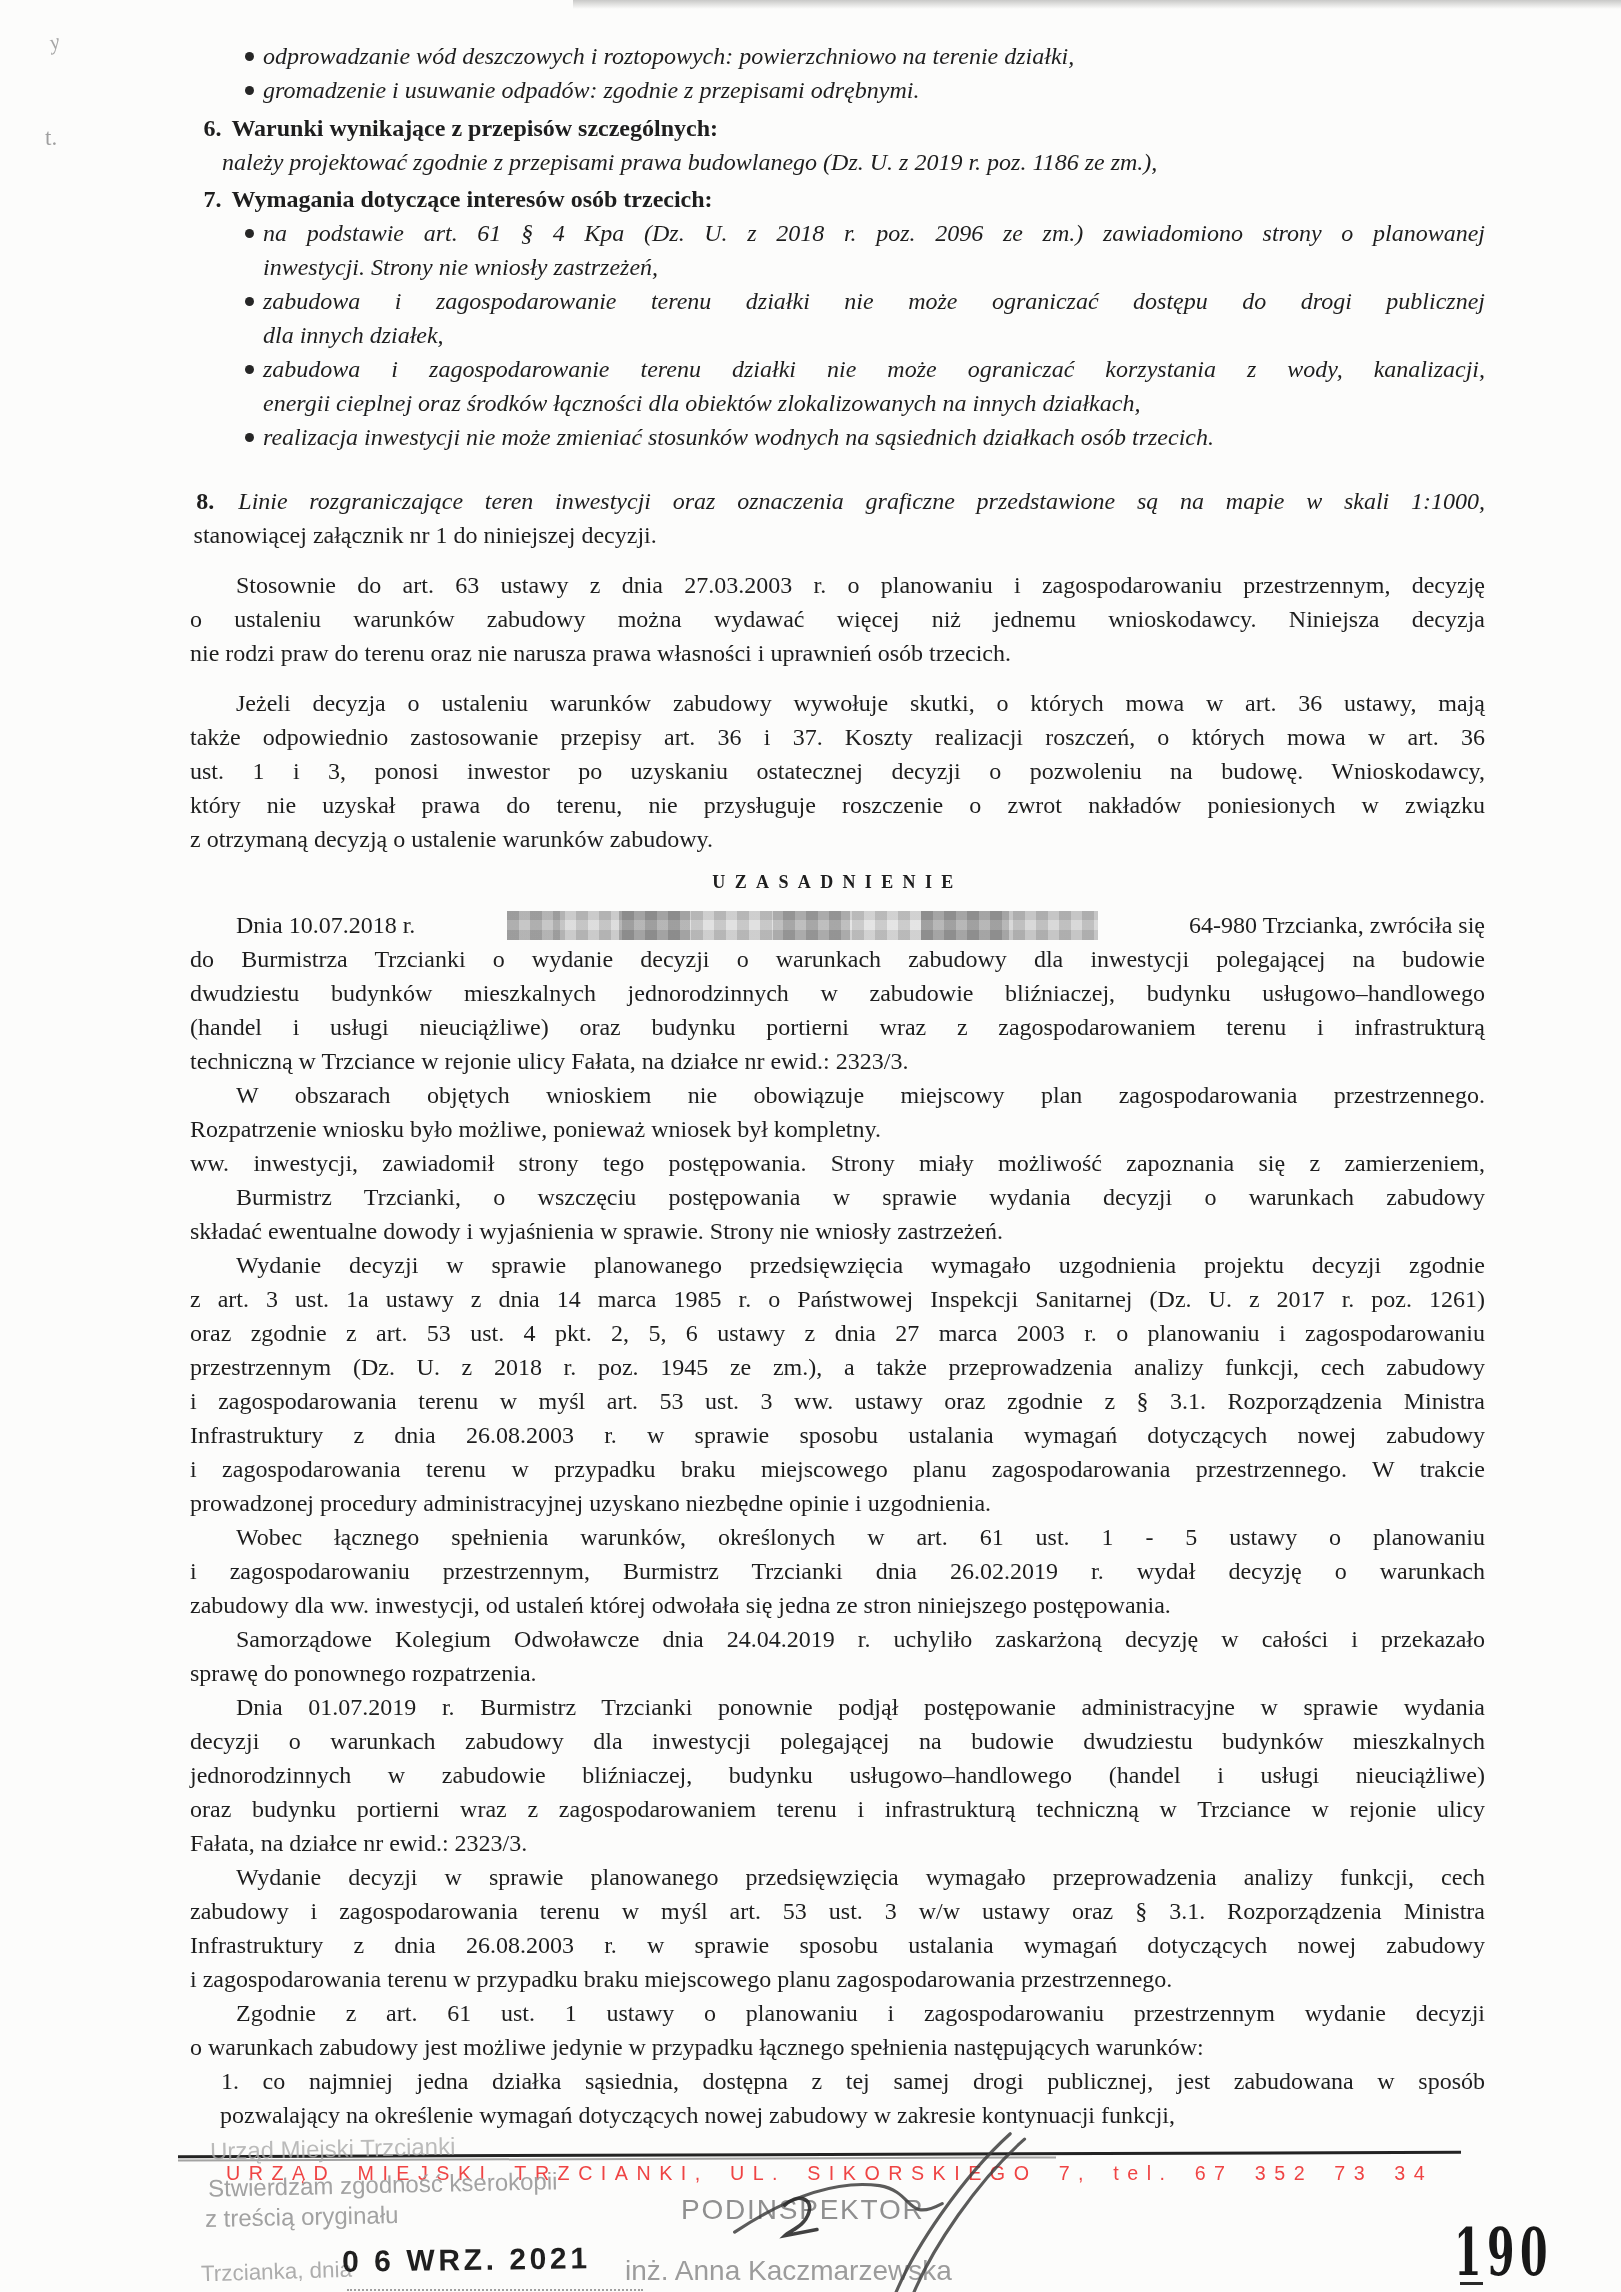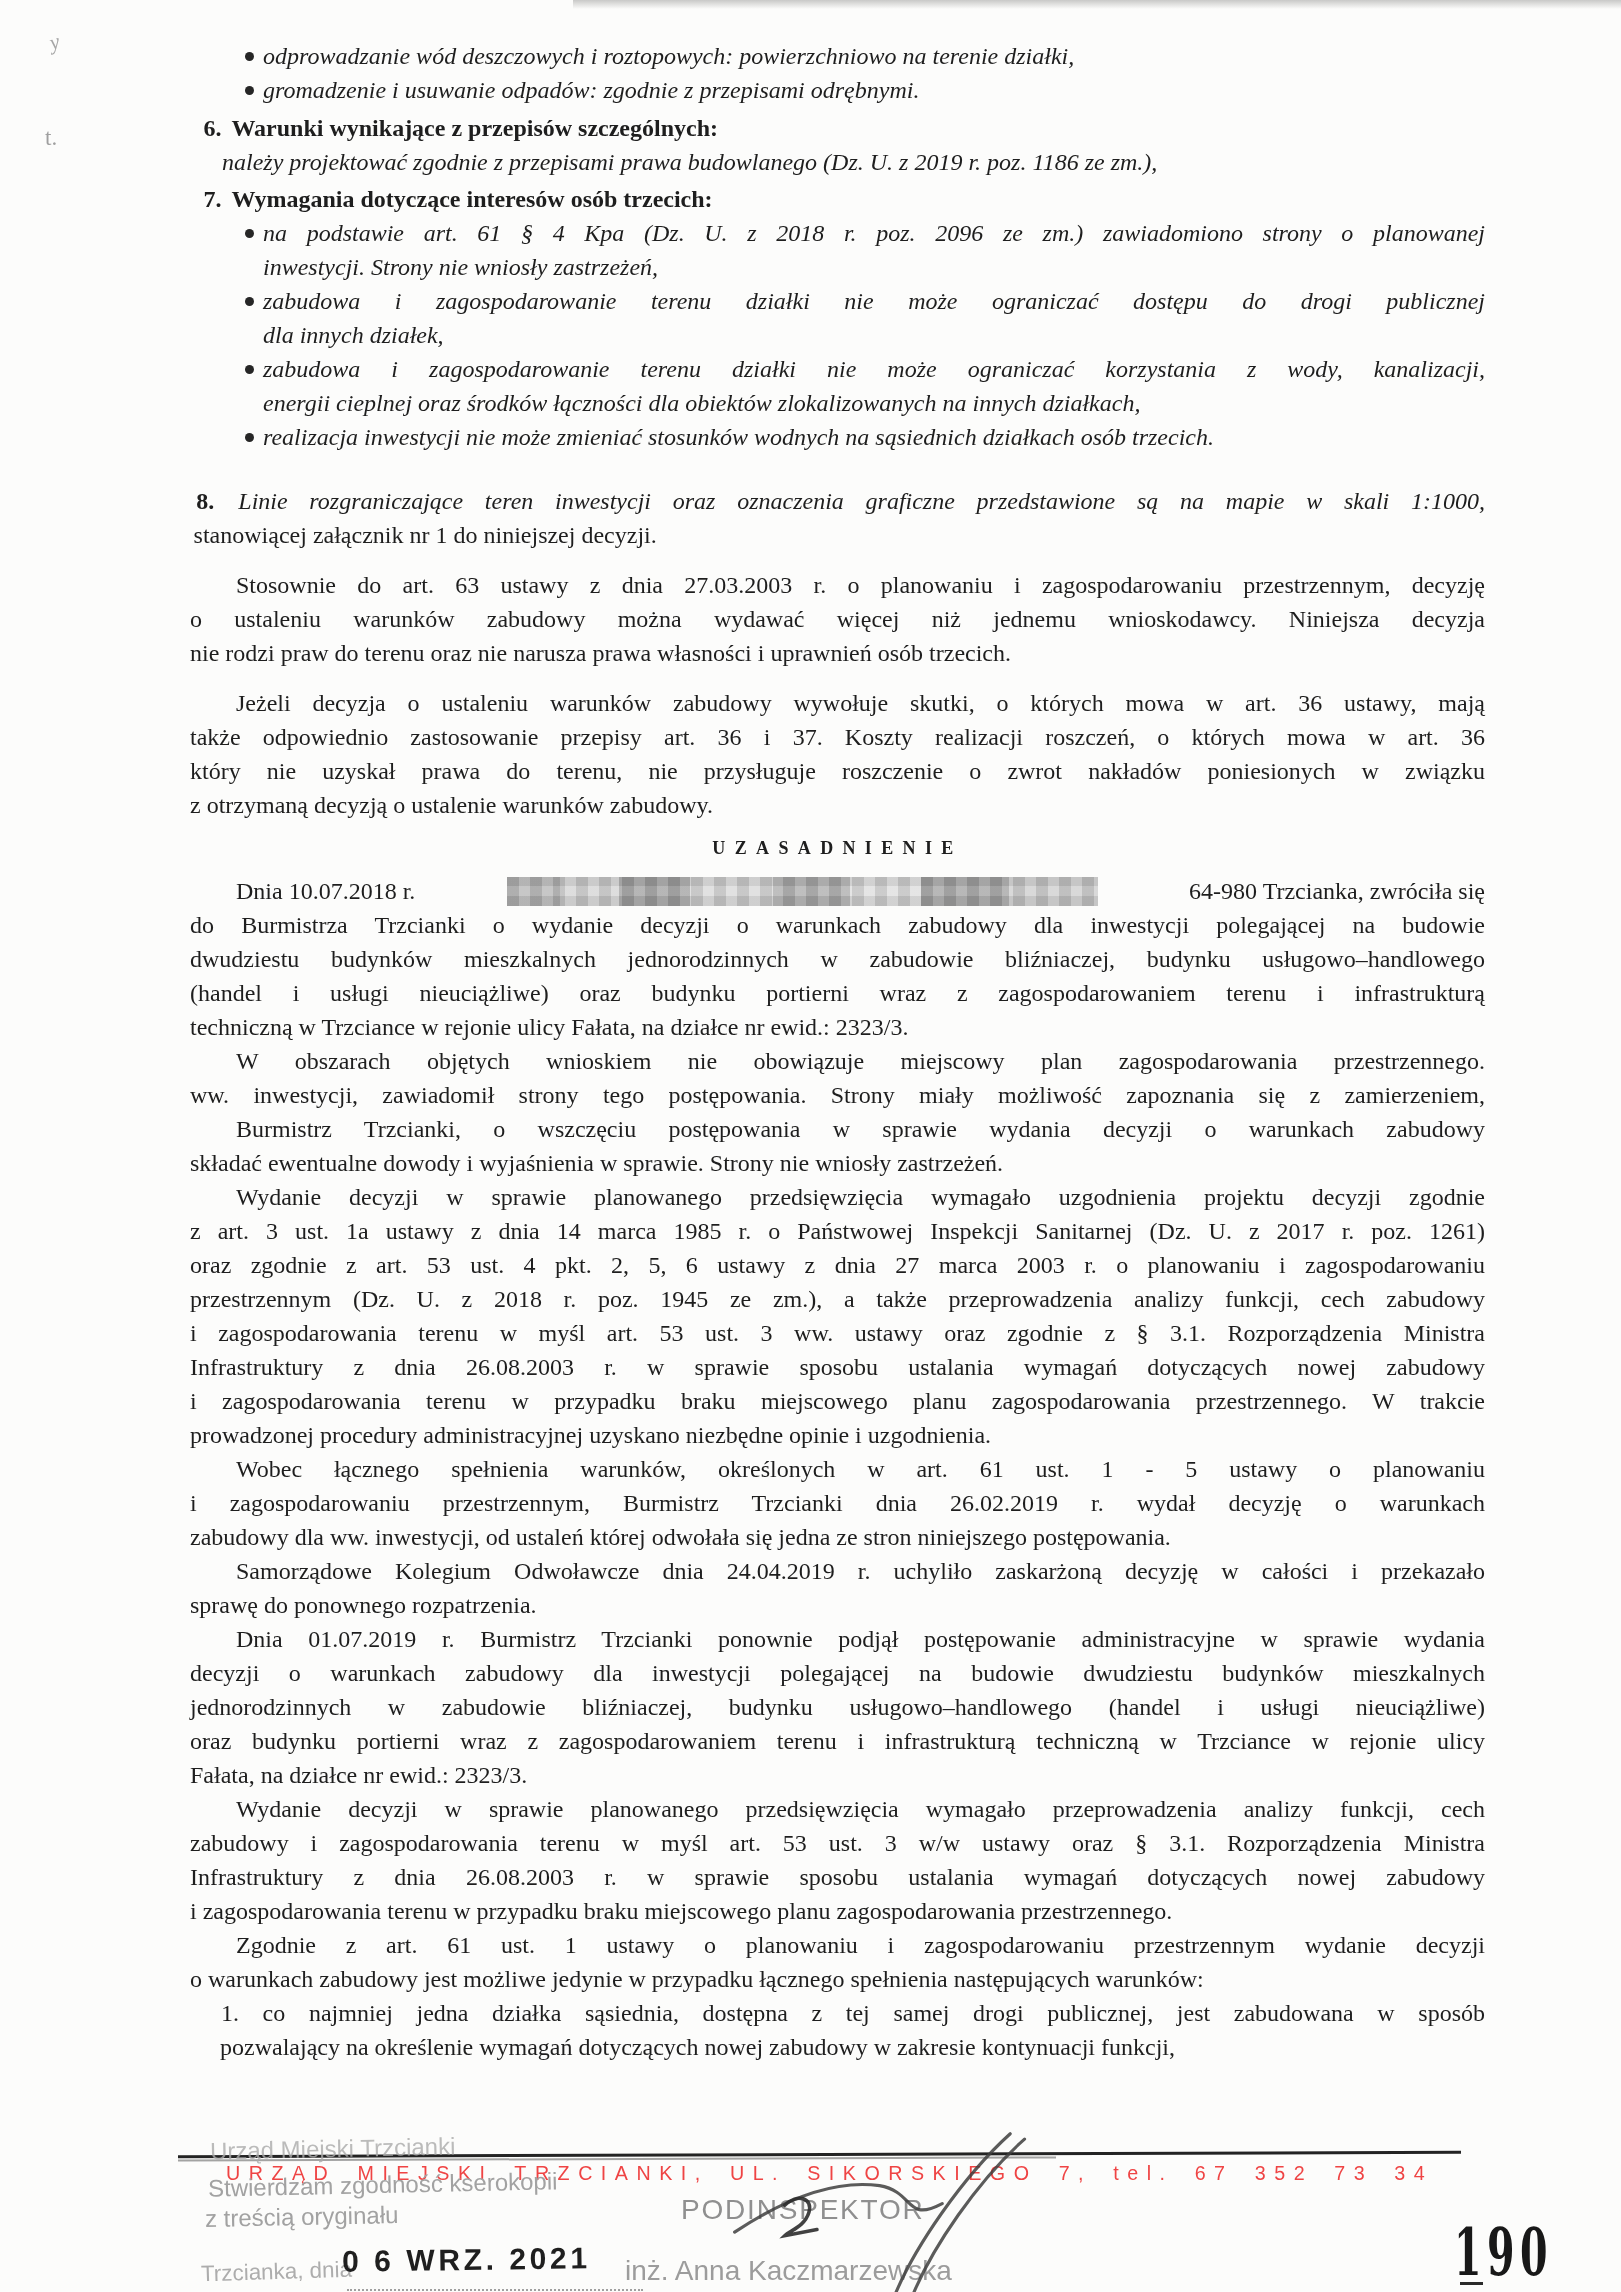--- a/index.html
+++ b/index.html
@@ -140,40 +140,42 @@
 
   <div class="gap-p">
     <div class="ln indent">Stosownie do art. 63 ustawy z dnia 27.03.2003 r. o planowaniu i zagospodarowaniu przestrzennym, decyzję</div>
     <div class="ln">o ustaleniu warunków zabudowy można wydawać więcej niż jednemu wnioskodawcy. Niniejsza decyzja</div>
     <div class="ln last">nie rodzi praw do terenu oraz nie narusza prawa własności i uprawnień osób trzecich.</div>
   </div>
 
   <div class="gap-p">
     <div class="ln indent">Jeżeli decyzja o ustaleniu warunków zabudowy wywołuje skutki, o których mowa w art. 36 ustawy, mają</div>
     <div class="ln">także odpowiednio zastosowanie przepisy art. 36 i 37. Koszty realizacji roszczeń, o których mowa w art. 36</div>
+    <div class="ln">ust. 1 i 3, ponosi inwestor po uzyskaniu ostatecznej decyzji o pozwoleniu na budowę. Wnioskodawcy,</div>
     <div class="ln">który nie uzyskał prawa do terenu, nie przysługuje roszczenie o zwrot nakładów poniesionych w związku</div>
     <div class="ln last">z otrzymaną decyzją o ustalenie warunków zabudowy.</div>
   </div>
 
   <div class="uzasadnienie">UZASADNIENIE</div>
 
   <div>
     <div class="redact-line">
       <span>Dnia 10.07.2018 r.</span>
       <span class="redact-block"></span>
       <span>64-980 Trzcianka, zwróciła się</span>
     </div>
     <div class="ln">do Burmistrza Trzcianki o wydanie decyzji o warunkach zabudowy dla inwestycji polegającej na budowie</div>
     <div class="ln">dwudziestu budynków mieszkalnych jednorodzinnych w zabudowie bliźniaczej, budynku usługowo–handlowego</div>
     <div class="ln">(handel i usługi nieuciążliwe) oraz budynku portierni wraz z zagospodarowaniem terenu i infrastrukturą</div>
     <div class="ln last">techniczną w Trzciance w rejonie ulicy Fałata, na działce nr ewid.: 2323/3.</div>
   </div>
 
   <div>
     <div class="ln indent">W obszarach objętych wnioskiem nie obowiązuje miejscowy plan zagospodarowania przestrzennego.</div>
+    <div class="ln last">Rozpatrzenie wniosku było możliwe, ponieważ wniosek był kompletny.</div>
   </div>
 
   <div>
     <div class="ln">ww. inwestycji, zawiadomił strony tego postępowania. Strony miały możliwość zapoznania się z zamierzeniem,</div>
     <div class="ln indent">Burmistrz Trzcianki, o wszczęciu postępowania w sprawie wydania decyzji o warunkach zabudowy</div>
     <div class="ln last">składać ewentualne dowody i wyjaśnienia w sprawie. Strony nie wniosły zastrzeżeń.</div>
   </div>
 
   <div>
     <div class="ln indent">Wydanie decyzji w sprawie planowanego przedsięwzięcia wymagało uzgodnienia projektu decyzji zgodnie</div>

